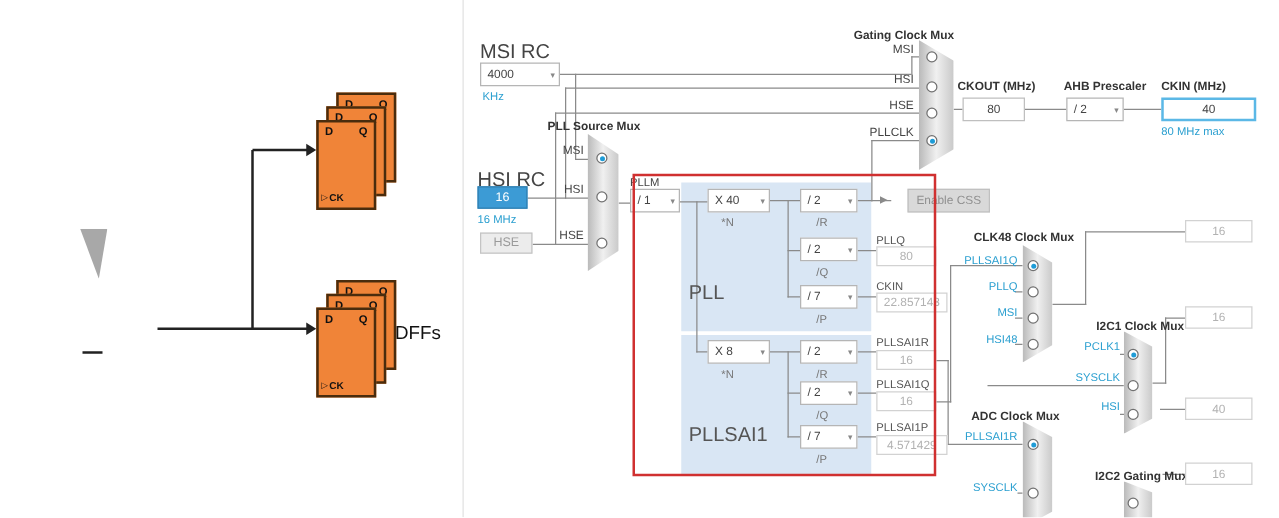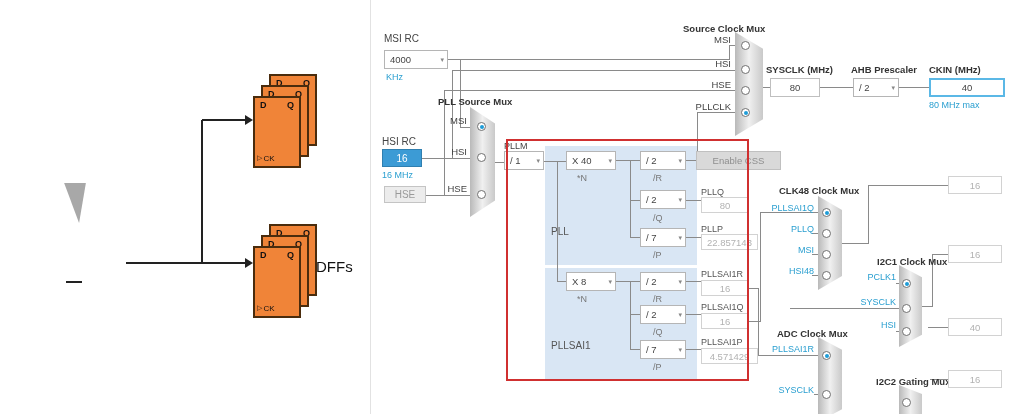--- a/index.html
+++ b/index.html
@@ -1,19 +1,19 @@
 <!DOCTYPE html>
 <html><head>
 <meta charset="utf-8">
 <style>
   html,body{margin:0;padding:0;background:#fff}
   .stage{position:relative;width:1023px;height:414px;background:#fff;overflow:hidden;
          font-family:"Liberation Sans","DejaVu Sans",sans-serif;}
   
-  .t{position:absolute;font-size:10px;color:#444;white-space:nowrap}
+  .t{position:absolute;font-size:16px;color:#444;white-space:nowrap}
   .tt{font-weight:700;color:#333;font-size:9.5px}
   .teal{color:#2a9fd0}
   
   .dd{position:absolute;display:flex;align-items:center;justify-content:space-between;
       background:#fff;border:1px solid #b5b5b5;font-size:9.5px;color:#444;
       padding:0 3px 0 5px;box-sizing:border-box;cursor:default}
   .dd .ch{font-size:7px;color:#888;margin-left:2px;font-style:normal}
   .vbox{position:absolute;background:#fff;border:1px solid #bfbfbf;font-size:9.5px;color:#444;
         display:flex;align-items:center;justify-content:center;box-sizing:border-box}
   .vbox.dis{color:#b2b2b2;border-color:#d2d2d2}
@@ -52,21 +52,21 @@
           display:flex;flex-direction:column;align-items:center;justify-content:center;
           font-size:15px;color:#111;z-index:5}
   .tail{position:absolute;left:58px;top:183px;width:34px;height:40px;background:#a8a8a8;
         clip-path:polygon(18% 0,82% 0,62% 100%);z-index:4}
   .icg{position:absolute;left:82px;top:228px;width:44px;height:66px;background:#f08438;
        border:2px solid #4a2c0d;box-sizing:border-box}
   .icg span{position:absolute;left:0;width:100%;text-align:center;font-weight:700;color:#111}
   .dff{position:absolute;width:48px;height:72px;background:#f08438;border:2px solid #4a2c0d;
        box-sizing:border-box}
   .dq{position:absolute;top:2px;font-size:9px;font-weight:700;color:#111}
-  .ckrow{position:absolute;left:2px;bottom:3px;font-size:8px;font-weight:400;color:#111;
+  .ckrow{position:absolute;left:2px;bottom:3px;font-size:8px;font-weight:700;color:#111;
          display:flex;align-items:flex-start}
   .wedge{font-style:normal;font-size:7px;margin-right:1px}
   .cktxt{font-style:normal}
 </style>
 </head>
 <body>
 
 <div class="stage">
 
   <div class="tail"></div>
@@ -244,26 +244,26 @@
   <div class="dd" style="left:640px;top:228px;width:46px;height:19px">
     <span>/ 7</span>
       <i class="ch">▾</i>
   </div>
   <div class="plabel" style="left:653px;top:250px">/P</div>
   <div class="t" style="left:551px;top:226px;color:#555">PLL</div>
   <div class="t" style="left:701px;top:187px;font-size:9px;color:#555">PLLQ</div>
   <div class="vbox dis" style="left:701px;top:197px;width:48px;height:16px">
       <span>80</span>
     </div>
-  <div class="t" style="left:701px;top:224px;font-size:9px;color:#555">PLLP</div>
+  <div class="t" style="left:701px;top:224px;font-size:9px;color:#555">CKIN</div>
   <div class="vbox dis" style="left:701px;top:234px;width:57px;height:16px">
       <span>22.857143</span>
     </div>
 
-  <div class="btn" style="left:696px;top:151px;width:85px;height:19px">
+  <div class="btn" style="left:726px;top:151px;width:66px;height:19px">
       <span>Enable CSS</span>
     </div>
 
   <div class="dd" style="left:566px;top:272px;width:50px;height:19px">
     <span>X 8</span>
       <i class="ch">▾</i>
   </div>
   <div class="plabel" style="left:577px;top:294px">*N</div>
   <div class="dd" style="left:640px;top:272px;width:46px;height:19px">
     <span>/ 2</span>
@@ -287,32 +287,32 @@
     </div>
   <div class="t" style="left:701px;top:302px;font-size:9px;color:#555">PLLSAI1Q</div>
   <div class="vbox dis" style="left:701px;top:313px;width:48px;height:16px">
       <span>16</span>
     </div>
   <div class="t" style="left:701px;top:337px;font-size:9px;color:#555">PLLSAI1P</div>
   <div class="vbox dis" style="left:701px;top:348px;width:57px;height:16px">
       <span>4.571429</span>
     </div>
 
-  <div class="t tt" style="left:683px;top:23px">Source Clock Mux</div>
+  <div class="t tt" style="left:683px;top:23px">Gating Clock Mux</div>
   <div class="trap" style="left:735px;top:32px;width:28px;height:104px"></div>
   <div class="mlabel dark" style="left:691px;top:34px;width:40px">MSI</div>
   <div class="mlabel dark" style="left:691px;top:58px;width:40px">HSI</div>
   <div class="mlabel dark" style="left:691px;top:79px;width:40px">HSE</div>
   <div class="mlabel dark" style="left:691px;top:101px;width:40px">PLLCLK</div>
   <div class="radio" style="left:741px;top:41px"></div>
   <div class="radio" style="left:741px;top:65px"></div>
   <div class="radio" style="left:741px;top:86px"></div>
   <div class="radio sel" style="left:741px;top:108px"></div>
 
-  <div class="t tt" style="left:766px;top:64px">SYSCLK (MHz)</div>
+  <div class="t tt" style="left:766px;top:64px">CKOUT (MHz)</div>
   <div class="vbox" style="left:770px;top:78px;width:50px;height:19px">
       <span>80</span>
     </div>
   <div class="t tt" style="left:851px;top:64px">AHB Prescaler</div>
   <div class="dd" style="left:853px;top:78px;width:46px;height:19px">
     <span>/ 2</span>
       <i class="ch">▾</i>
   </div>
   <div class="t tt" style="left:929px;top:64px">CKIN (MHz)</div>
   <div class="vbox" style="left:929px;top:78px;width:76px;height:19px;border:2px solid #5bb8e6">

